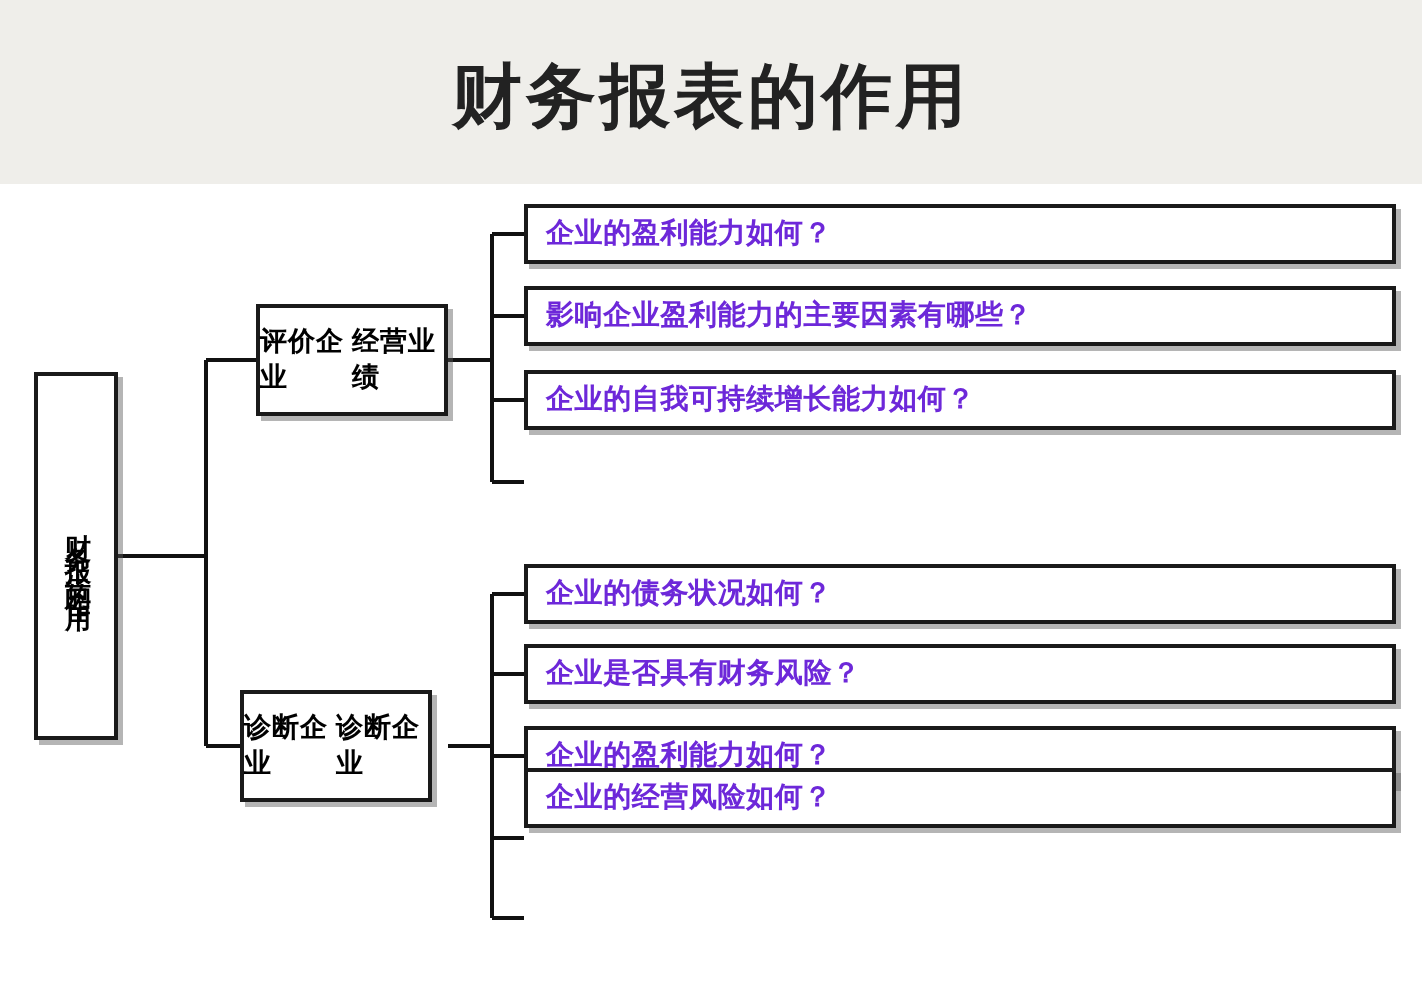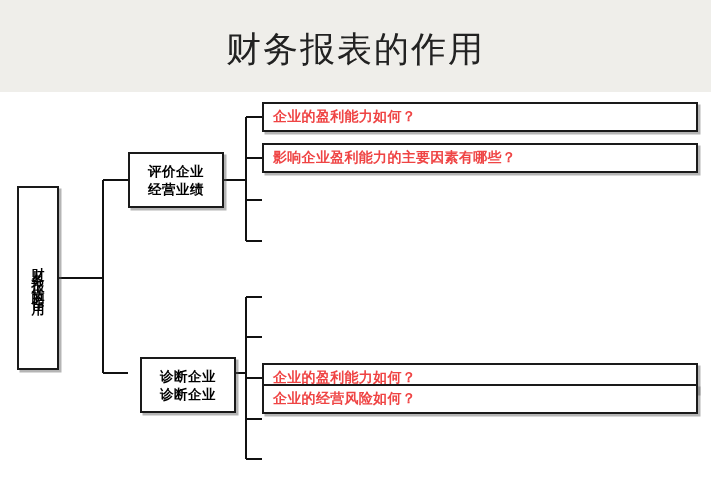--- a/index.html
+++ b/index.html
@@ -23,21 +23,21 @@
     background: #efeeea;
   }
   #page-title {
     position: absolute;
     left: 0; top: 0;
     width: 711px; height: 92px;
     display: flex;
     align-items: center;
     justify-content: center;
     font-size: 35px;
-    font-weight: 400;
+    font-weight: 700;
     color: #222222;
     letter-spacing: 2px;
     line-height: 1;
     padding-top: 6px;
   }
 
   
   #connectors {
     position: absolute;
     left: 0; top: 0;
@@ -74,42 +74,42 @@
     font-weight: bold;
     color: #000000;
     letter-spacing: 6px;
     line-height: 1;
   }
 
   
   .l2 {
     width: 96px; height: 56px;
     display: flex;
-    flex-direction: column;
+    flex-direction: row;
     align-items: center;
     justify-content: center;
     font-size: 13.5px;
     font-weight: bold;
     color: #000000;
     line-height: 1.35;
     letter-spacing: 0.5px;
   }
   #l2-node-0 { left: 128px; top: 152px; }
-  #l2-node-1 { left: 140px; top: 345px; margin-top: 12px; }
+  #l2-node-1 { left: 120px; top: 345px; }
 
   
   .leaf {
     left: 262px;
     width: 436px; height: 30px;
     display: flex;
     align-items: center;
     padding-left: 9px;
     font-size: 14px;
     font-weight: bold;
-    color: #ef4444;
+    color: #6d28d9;
     letter-spacing: 0.3px;
     white-space: nowrap;
   }
 </style>
 </head>
 <body>
 
 <div id="stage">
 
   <div id="header-band"></div>
@@ -153,17 +153,20 @@
     <span>评价企业</span>
     <span>经营业绩</span>
   </div>
   <div class="node l2" id="l2-node-1">
     <span>诊断企业</span>
     <span>诊断企业</span>
   </div>
 
   <div class="node leaf" style="top:102px">企业的盈利能力如何？</div>
   <div class="node leaf" style="top:143px">影响企业盈利能力的主要因素有哪些？</div>
+  <div class="node leaf" style="top:185px">企业的自我可持续增长能力如何？</div>
 
+  <div class="node leaf" style="top:282px">企业的债务状况如何？</div>
+  <div class="node leaf" style="top:322px">企业是否具有财务风险？</div>
   <div class="node leaf" style="top:363px">企业的盈利能力如何？</div>
   <div class="node leaf" style="top:384px">企业的经营风险如何？</div>
 
 </div>
 
 </body></html>

